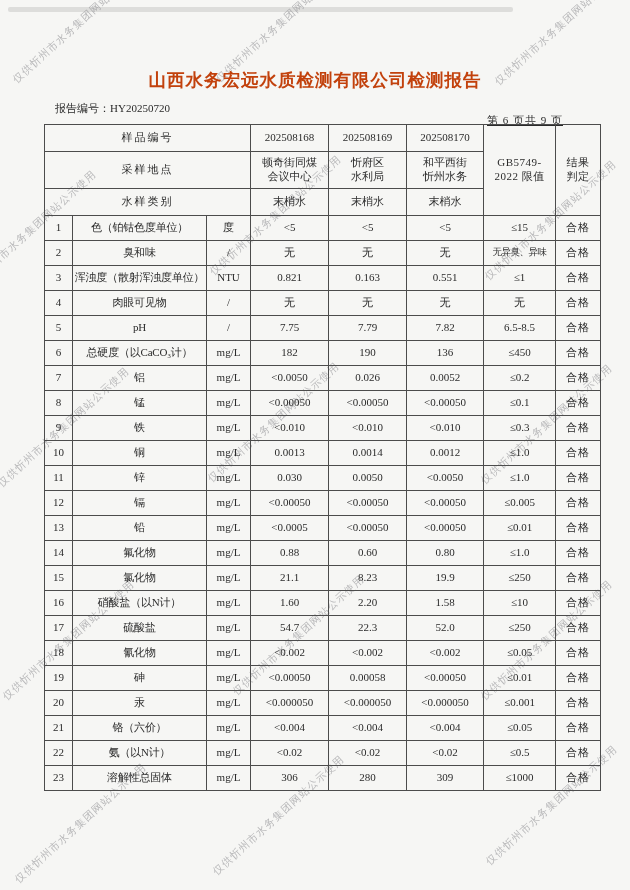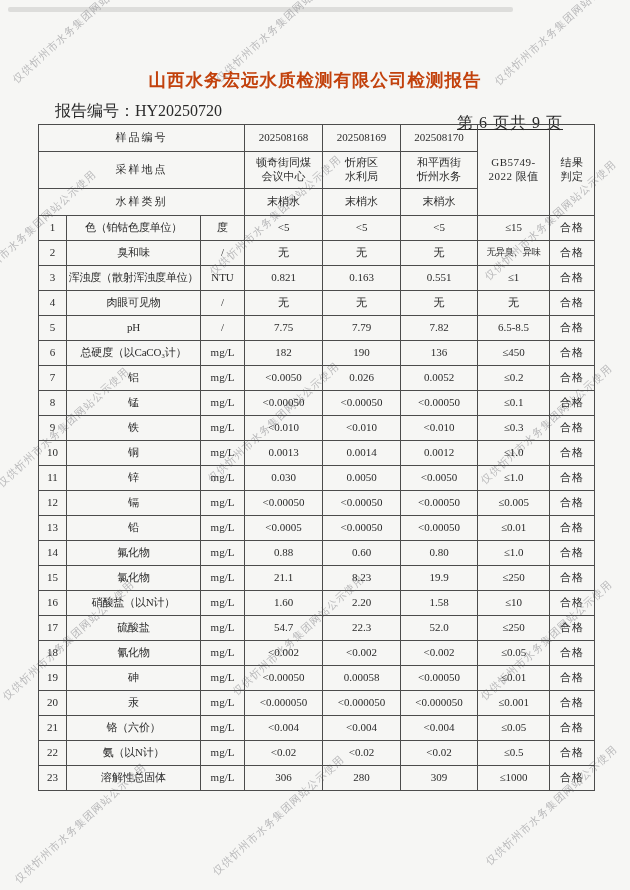--- a/index.html
+++ b/index.html
@@ -24,27 +24,27 @@
   }
   
   .title{
     position:absolute;left:0;top:68px;width:630px;
     text-align:center;font-size:17.5px;font-weight:bold;
     letter-spacing:1px;color:#c2410c;
     font-family:"Liberation Sans","DejaVu Sans",sans-serif;
   }
   .meta{
     position:absolute;left:55px;top:101px;width:508px;height:18px;
-    font-size:16px;color:#2a2a2a;
+    font-size:11px;color:#2a2a2a;
   }
   .meta .report-no{position:absolute;left:0;top:0;}
   .meta .page-no{position:absolute;right:0;top:12px;letter-spacing:1px;text-decoration:underline;}
   
   table.report{
-    position:absolute;left:38px;top:124px;
+    position:absolute;left:44px;top:124px;
     width:556px;border-collapse:collapse;table-layout:fixed;
   }
   table.report td{
     border:1px solid #4c4c4c;
     text-align:center;vertical-align:middle;
     font-size:11px;color:#2b2b2b;
     padding:0;line-height:1.25;
     overflow:hidden;
   }
   tr.hrow1 td{height:26px;}

